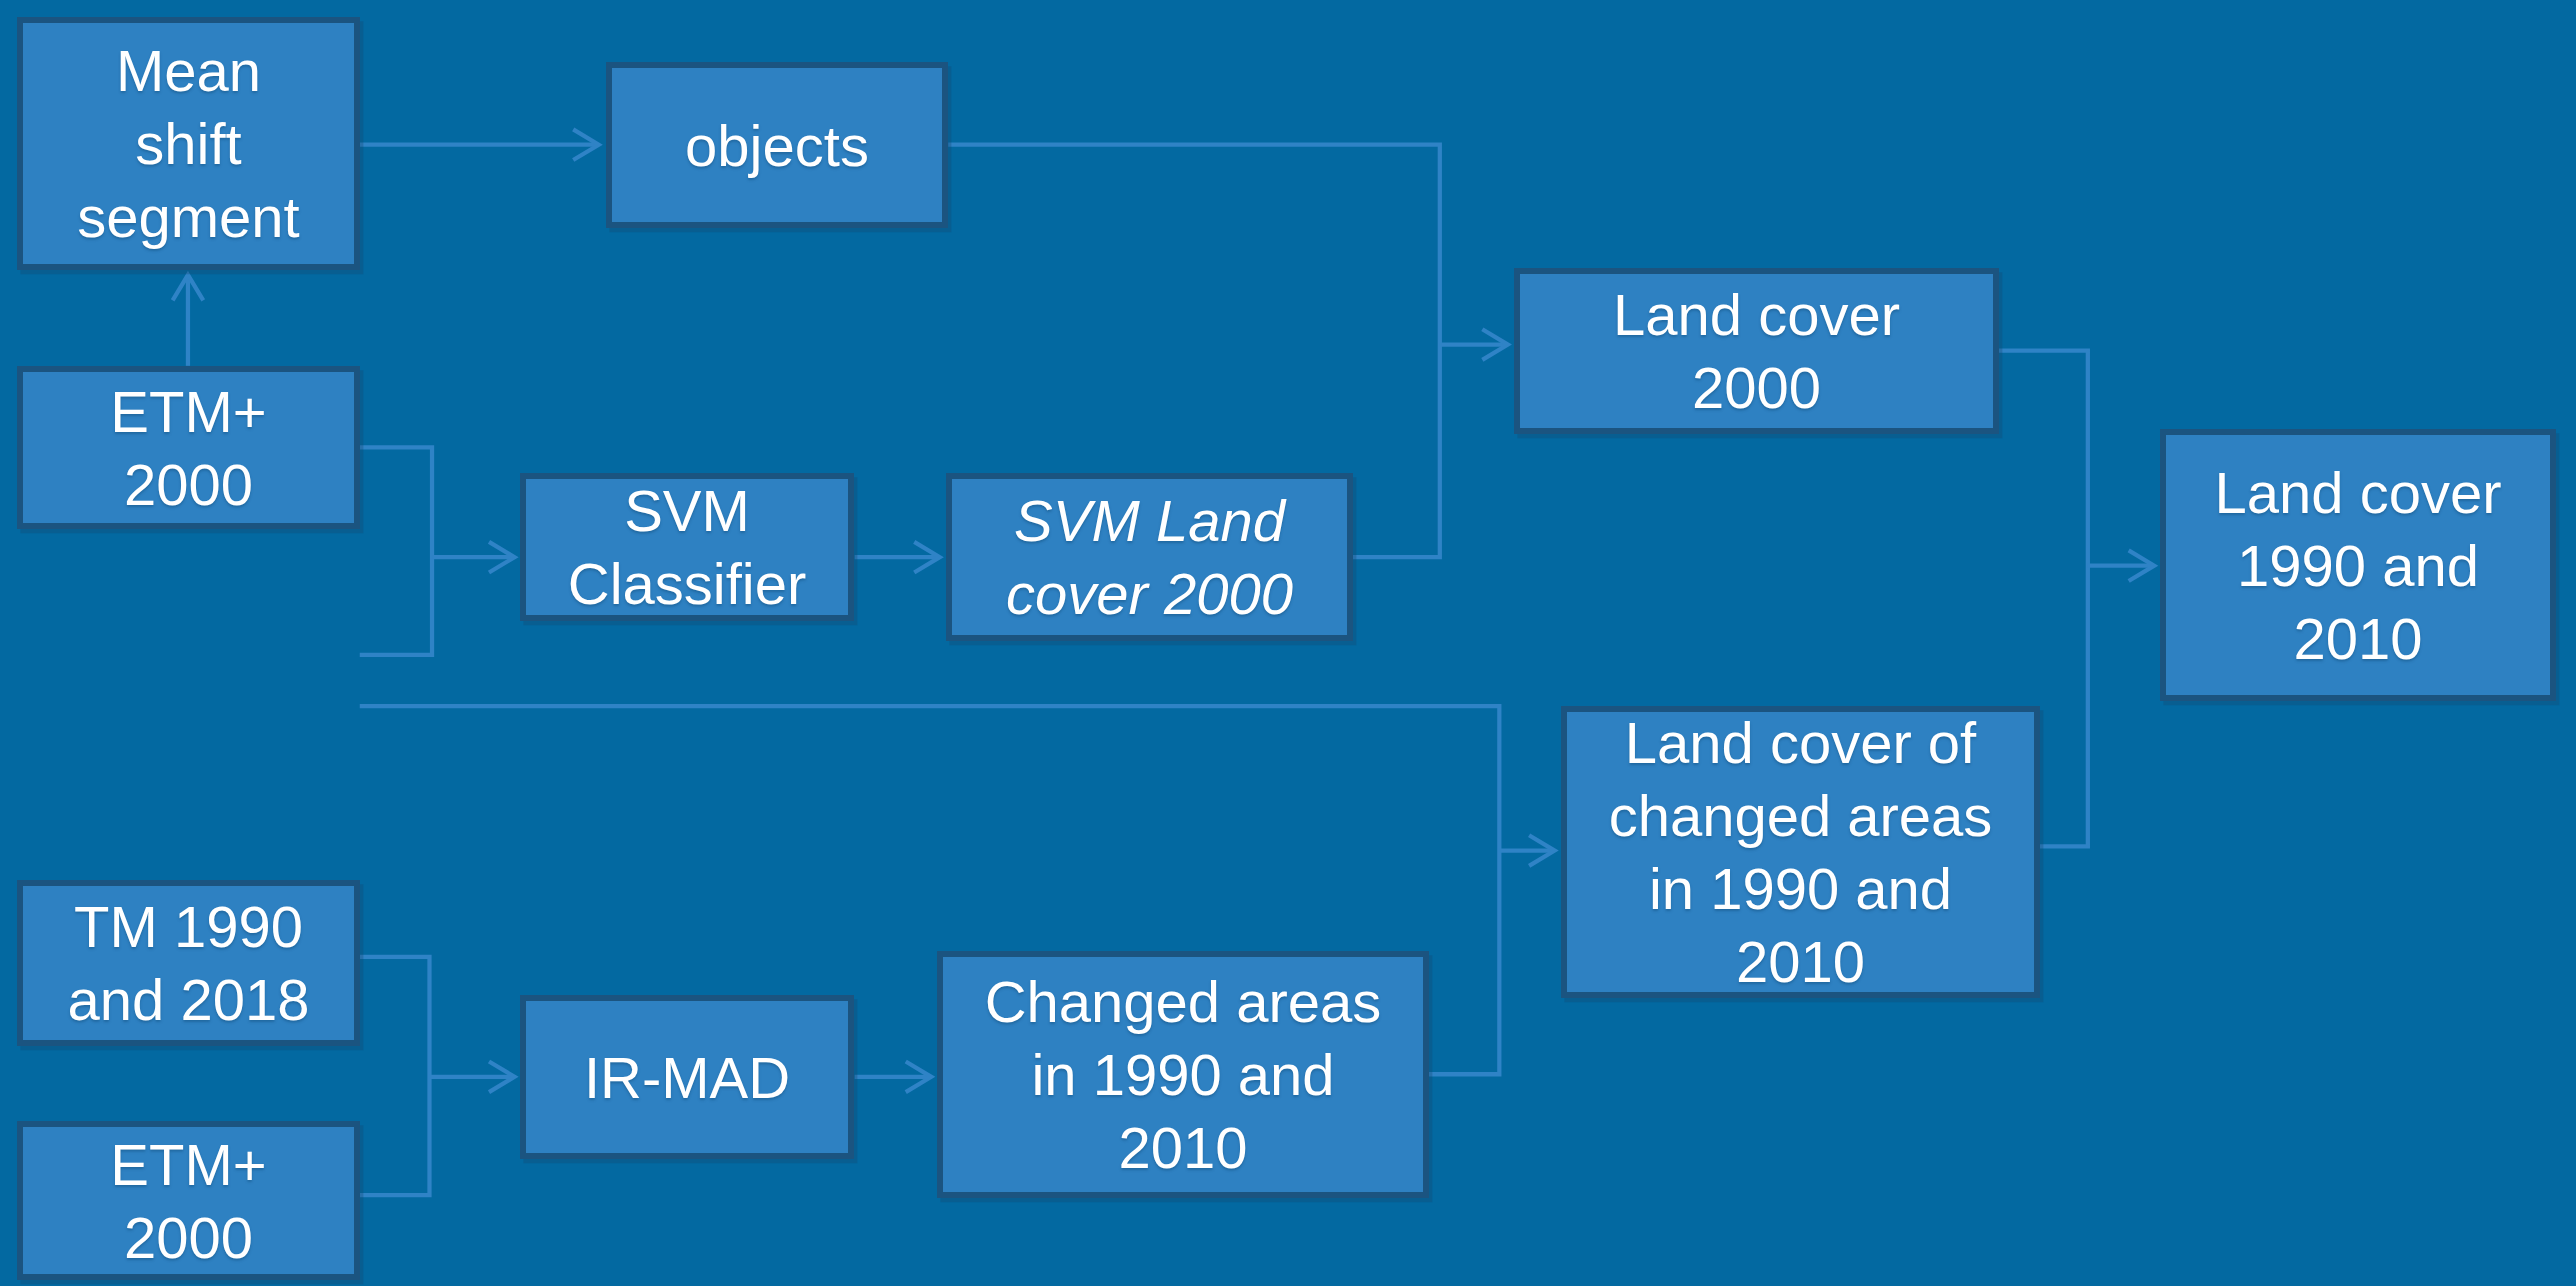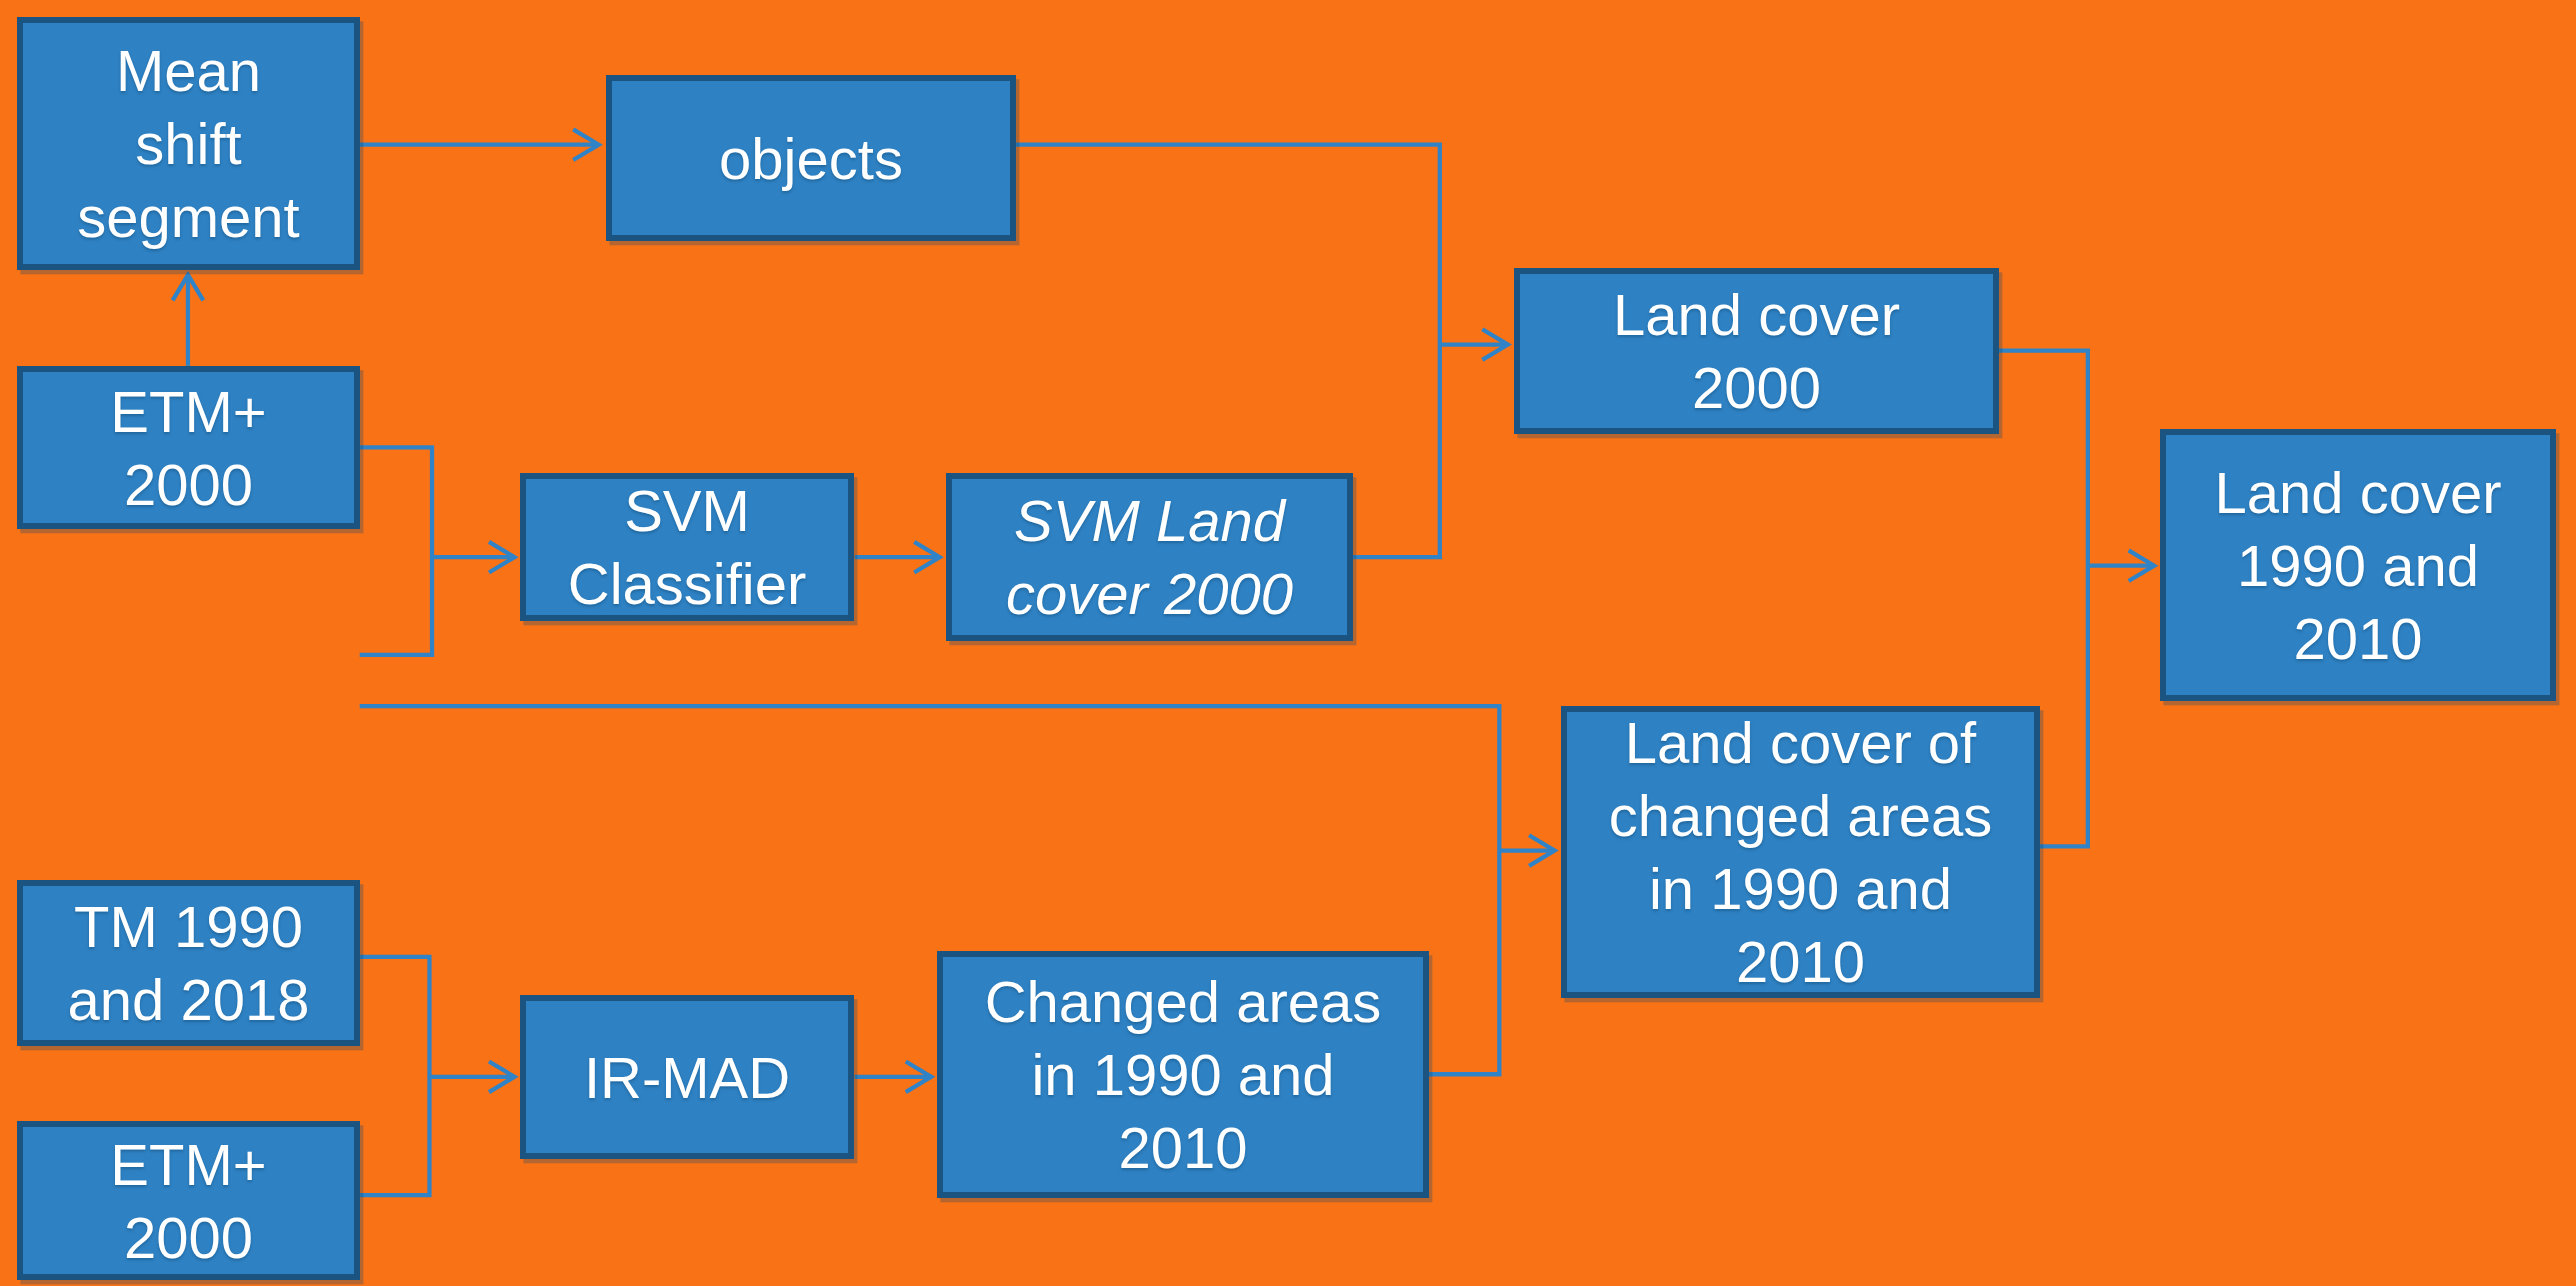--- a/index.html
+++ b/index.html
@@ -4,21 +4,21 @@
 <style>
   html, body {
     margin: 0;
     padding: 0;
     background: #ffffff;
   }
   #canvas {
     position: relative;
     width: 2576px;
     height: 1287px;
-    background: #f97316;
+    background: #0369a1;
     font-family: "Liberation Sans", "DejaVu Sans", sans-serif;
     overflow: hidden;
   }
   #wires {
     position: absolute;
     left: 0; top: 0;
     width: 2576px;
     height: 1287px;
   }
   .node {
@@ -34,21 +34,21 @@
   }
   .node span {
     color: #ffffff;
     font-size: 58px;
     line-height: 73px;
     white-space: pre-line;
     text-shadow: 0 1.7px 2.6px rgba(10, 60, 100, 0.35);
   }
   
   .n-mean-shift   { left:   17px; top:   17px; width: 343px; height: 253px; }
-  .n-objects      { left:  606px; top:   62px; width: 410px; height: 166px; margin-top: 13px; }
+  .n-objects      { left:  606px; top:   62px; width: 342px; height: 166px; }
   .n-etm-top      { left:   17px; top:  366px; width: 343px; height: 163px; }
   .n-slope        { left:   17px; top:  608px; width: 343px; height: 162px; }
   .n-svm-cls      { left:  520px; top:  473px; width: 334px; height: 148px; }
   .n-svm-lc       { left: 946px; top:  473px; width: 407px; height: 168px; font-style: italic; }
   .n-lc2000       { left: 1514px; top:  268px; width: 485px; height: 166px; }
   .n-tm           { left:   17px; top: 880px; width: 343px; height: 166px; }
   .n-etm-bottom   { left:   17px; top: 1121px; width: 343px; height: 159px; }
   .n-irmad        { left:  520px; top: 995px; width: 334px; height: 164px; }
   .n-changed      { left: 937px; top: 951px; width: 492px; height: 247px; }
   .n-lc-changed   { left: 1561px; top:  706px; width: 479px; height: 292px; }

